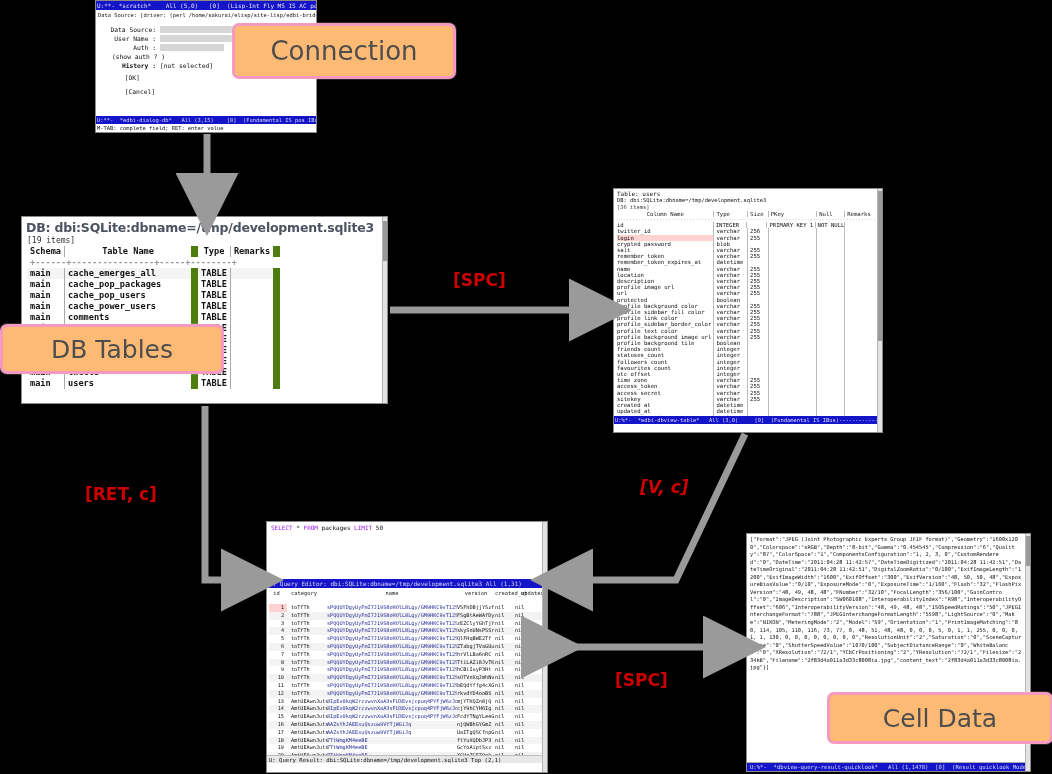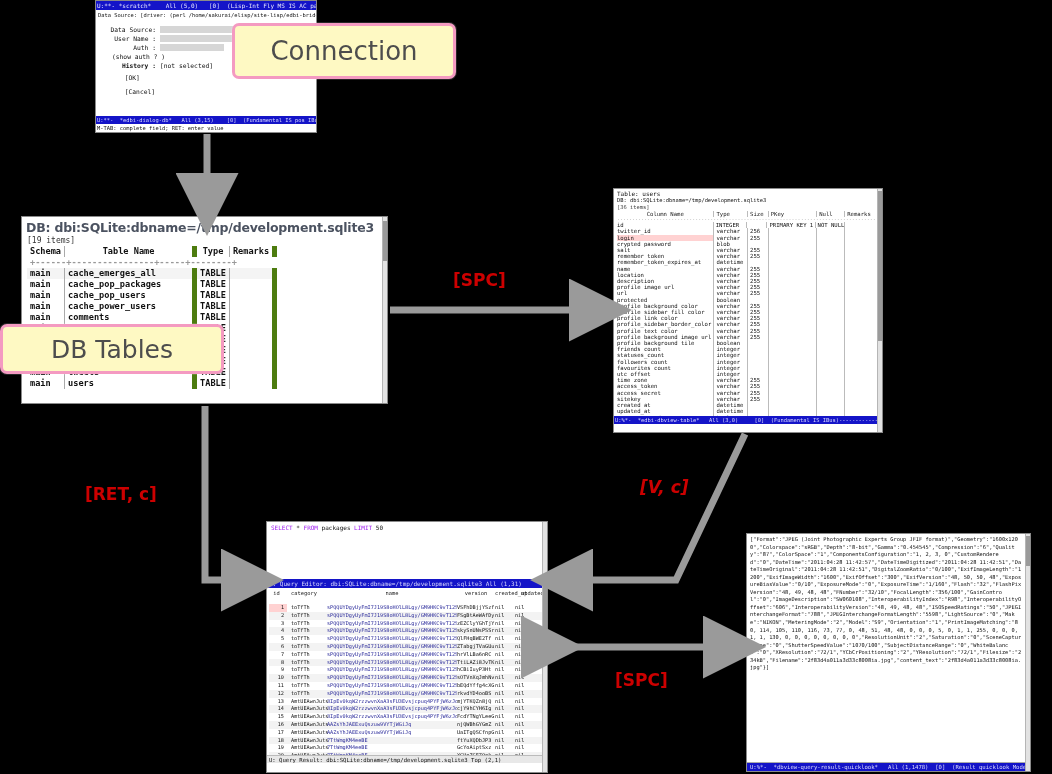--- a/index.html
+++ b/index.html
@@ -62,21 +62,21 @@
     font-family:"DejaVu Sans", sans-serif;
     font-weight:bold; font-size:12.5px; color:#4b5260; letter-spacing:-0.2px;
     white-space:nowrap;
   }
   .mono-grid { position:absolute; font-family:"DejaVu Sans Mono", monospace; white-space:pre; }
   #win-dbtables .items { left:5px; top:19px; font-size:8px; color:#333; }
   #win-dbtables table { position:absolute; left:5px; top:29px; border-collapse:collapse;
       font-family:"DejaVu Sans Mono", monospace; font-size:8.6px; line-height:11px; color:#111; }
   #win-dbtables td, #win-dbtables th { padding:0 3px; white-space:pre; font-weight:bold; }
   #win-dbtables th { text-align:center; }
-  #win-dbtables .vline { border-left:1px solid #aaa; border-right:5px solid #4d7c0f;}
+  #win-dbtables .vline { border-left:1px solid #aaa; border-right:7px solid #4d7c0f;}
   .sep-row td { color:#999; font-size:8.6px; }
   .hl-cell { background:#ffd4d4; }
   .hl-row td { background:#f4f4f4; }
 
   
   #win-tabledef { left:613px; top:188px; width:270px; height:245px; }
   #win-tabledef .t1 { position:absolute; left:3px; top:1px; font-size:6px; line-height:7px; white-space:pre; color:#111;}
   #win-tabledef .t2 { position:absolute; left:3px; top:8px; font-size:5.4px; line-height:7px; white-space:pre; color:#111;}
   #win-tabledef .t3 { position:absolute; left:3px; top:15px; font-size:5.4px; line-height:7px; white-space:pre; color:#444;}
   #win-tabledef .cols { position:absolute; left:3px; top:22px; right:6px; font-size:5.6px; line-height:6.2px;}
@@ -115,21 +115,21 @@
   
   #win-celldata { left:746px; top:533px; width:285px; height:239px; }
   #win-celldata .json { position:absolute; left:3px; top:2px; right:8px; bottom:14px;
       font-size:5.3px; line-height:7.55px; white-space:pre-wrap; word-break:break-all;
       color:#111; overflow:hidden; font-family:"DejaVu Sans Mono", monospace; }
   #win-celldata .ml { bottom:0; height:9px; background:#e8e8e8; color:#111;
       font-size:5.6px; line-height:9px; border-top:1px solid #aaa; padding-left:3px;}
 
   
   .callout {
-    position:absolute; background:#fef9c3; border:3px solid #f49ac1;
+    position:absolute; background:#fdba74; border:3px solid #f49ac1;
     border-radius:7px; display:flex; align-items:center; justify-content:center;
     color:#4d4d4d; font-family:"DejaVu Sans", sans-serif; font-weight:400;
     z-index:20; box-shadow:0 0 0 1px rgba(255,255,255,0.15);
   }
   #co-connection { left:232px; top:23px;  width:224px; height:56px; font-size:26px; }
   #co-dbtables   { left:0px;   top:324px; width:224px; height:50px; font-size:25px; }
   #co-tabledef   { left:688px; top:322px; width:254px; height:52px; font-size:25px; }
   #co-query      { left:156px; top:674px; width:224px; height:52px; font-size:25px; }
   #co-celldata   { left:827px; top:692px; width:226px; height:52px; font-size:25px; }
 
@@ -798,14 +798,17 @@
         <i style="top:2px;height:30px;"></i>
       </div>
   </div>
 
   <div class="callout" id="co-connection">
     <span>Connection</span>
   </div>
   <div class="callout" id="co-dbtables">
     <span>DB Tables</span>
   </div>
+  <div class="callout" id="co-celldata">
+    <span>Cell Data</span>
+  </div>
 
 </div>
 
 </body></html>

